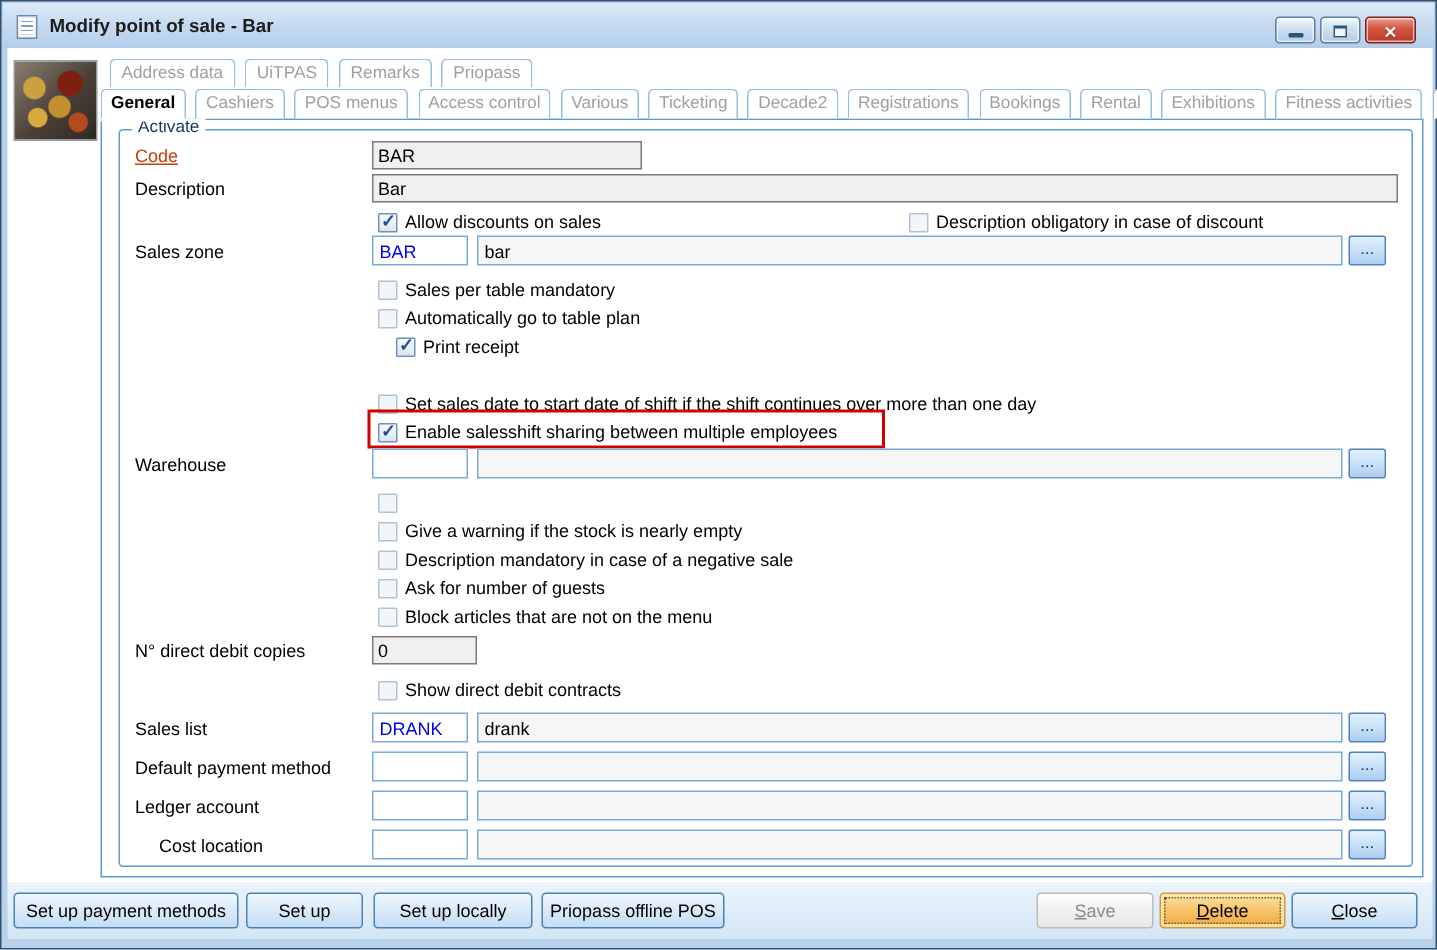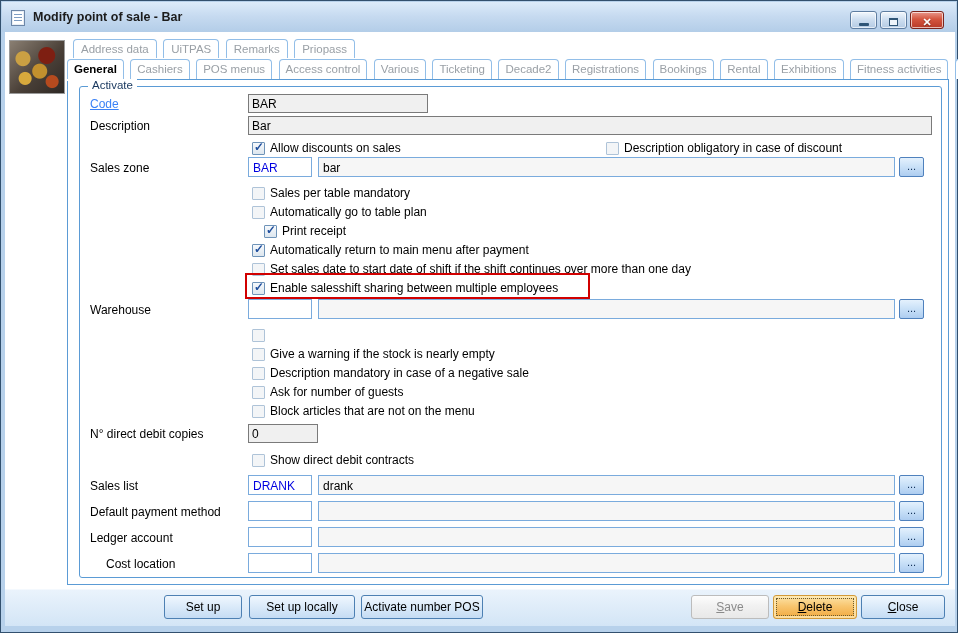--- a/index.html
+++ b/index.html
@@ -96,21 +96,21 @@
   .groupbox {
     position:absolute; left:11px; top:6px; width:863px; height:492px;
     border:1px solid #5b9bd5; border-radius:3px;
   }
   .legend {
     position:absolute; left:8px; top:-8px; background:#fff; padding:0 4px;
     font-size:11.5px; color:#17365d;
   }
 
   .lbl { position:absolute; font-size:12px; color:#000; white-space:nowrap; }
-  .link { color:#3b82f6; text-decoration:underline; cursor:pointer; }
+  .link { color:#c2410c; text-decoration:underline; cursor:pointer; }
 
   .field {
     position:absolute; height:19px; font-size:12px; line-height:17px;
     padding:1px 3px; background:#f0f0f0; border:1px solid #7a7a7a;
     color:#000; overflow:hidden; white-space:nowrap;
   }
   .bluefield {
     position:absolute; height:20px; font-size:12px; line-height:18px;
     padding:1px 4px; border:1px solid #7aabdd; background:#fff;
     overflow:hidden; white-space:nowrap;
@@ -237,24 +237,20 @@
             <span class="cb-label">Sales per table mandatory</span>
           </div>
           <div class="cb-row" style="left:172px; top:117px;">
             <span class="cb off"></span>
             <span class="cb-label">Automatically go to table plan</span>
           </div>
           <div class="cb-row" style="left:184px; top:136px;">
             <span class="cb checked"></span>
             <span class="cb-label">Print receipt</span>
           </div>
-          <div class="cb-row" style="left:172px; top:155px;">
-            <span class="cb checked"></span>
-            <span class="cb-label">Automatically return to main menu after payment</span>
-          </div>
           <div class="cb-row" style="left:172px; top:174px;">
             <span class="cb off"></span>
             <span class="cb-label">Set sales date to start date of shift if the shift continues over more than one day</span>
           </div>
           <div class="cb-row" style="left:172px; top:193px;">
             <span class="cb checked"></span>
             <span class="cb-label">Enable salesshift sharing between multiple employees</span>
           </div>
           <div class="highlight-rect"></div>
 
@@ -309,22 +305,23 @@
           <span class="lbl" style="left:10px; top:470px;margin-left:16px;">Cost location</span>
           <div class="bluefield codeval" style="left:168px; top:466px; width:64px;"></div>
           <div class="bluefield long" style="left:238px; top:466px; width:577px;"></div>
           <div class="browse" style="left:819px; top:466px;">...</div>
 
         </div>
       </div>
     </div>
 
     <div class="footer">
+      <div class="btn" style="left:4px; width:150px;">Set up payment methods</div>
       <div class="btn" style="left:159px; width:78px;">Set up</div>
       <div class="btn" style="left:244px; width:106px;">Set up locally</div>
-      <div class="btn" style="left:356px; width:122px;">Activate number POS</div>
+      <div class="btn" style="left:356px; width:122px;">Priopass offline POS</div>
       <div class="btn disabled" style="left:686px; width:78px;"><u>S</u>ave</div>
       <div class="btn focused-orange" style="left:768px; width:84px;"><u>D</u>elete</div>
       <div class="btn" style="left:856px; width:84px;"><u>C</u>lose</div>
     </div>
 
   </div>
 </div>
 
 </body></html>

